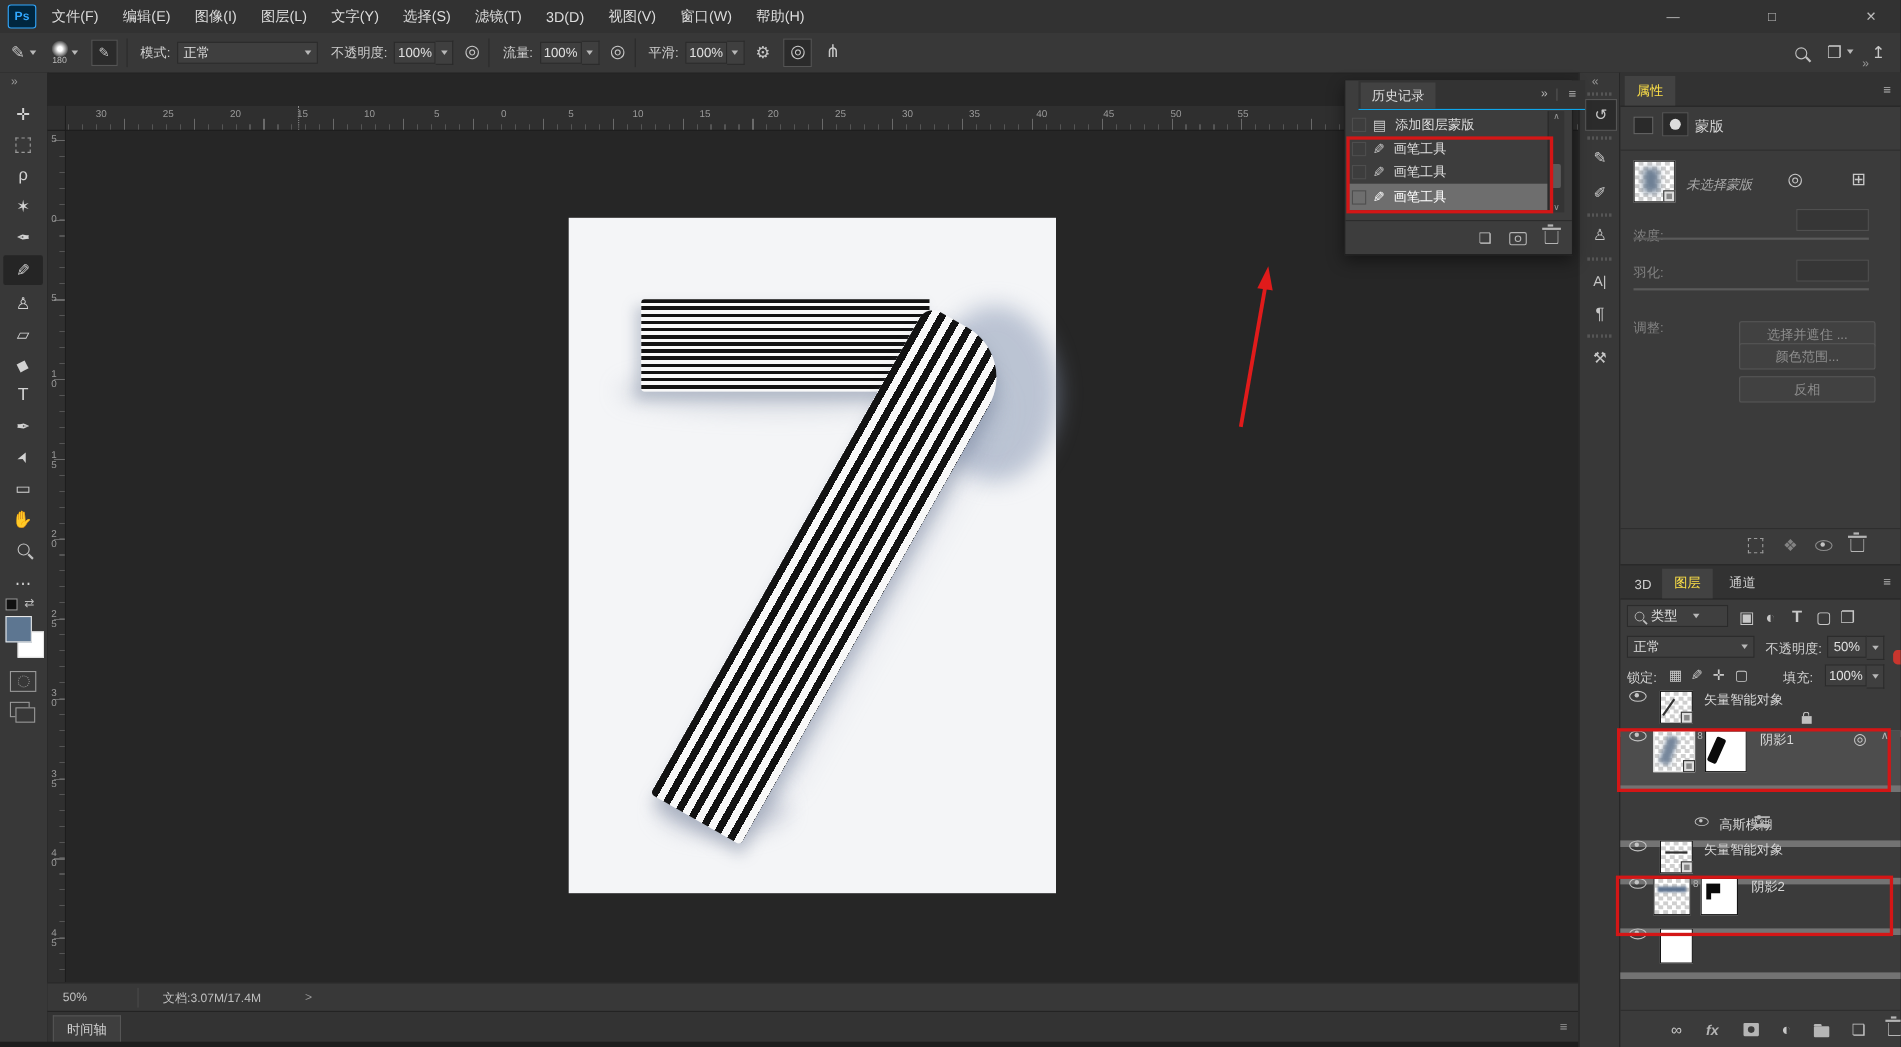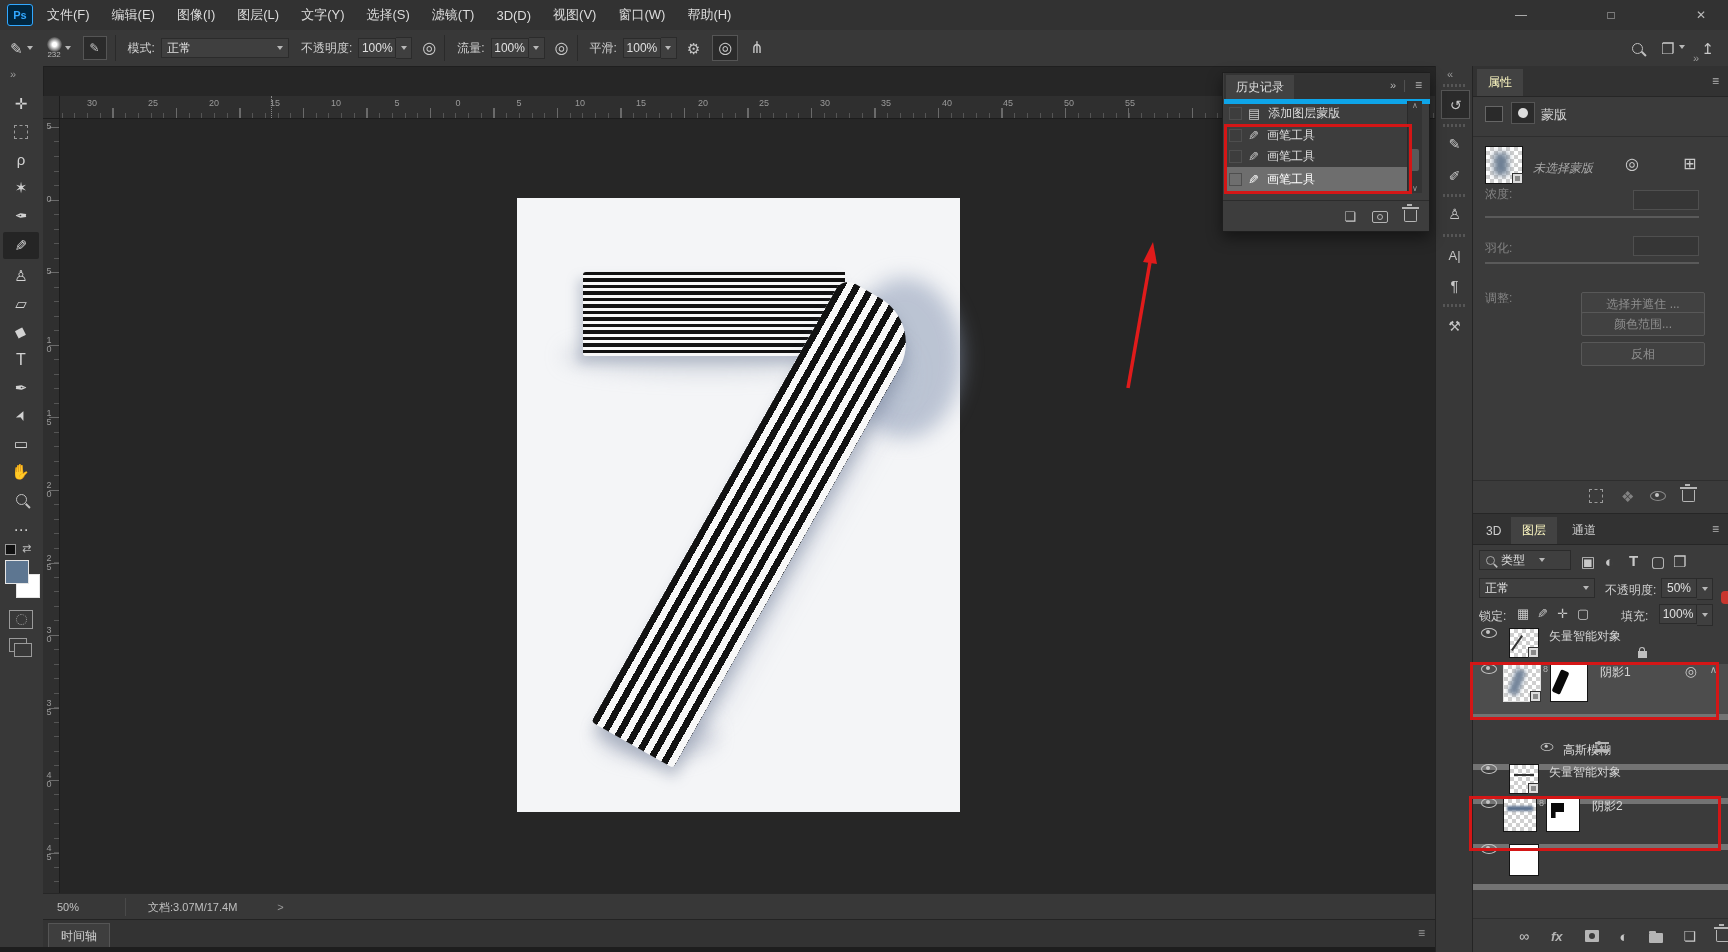--- a/index.html
+++ b/index.html
@@ -46,36 +46,36 @@
     transform:rotate(29.5deg);border-radius:14px 52px 4px 4px;box-shadow:6px 8px 14px rgba(110,122,148,.4)}
   .blob{position:absolute;border-radius:50%}
   
   .statusbar{left:43px;top:893px;width:1392px;height:26px;background:#383838;border-top:1px solid #272727;display:flex;align-items:center;color:#c0c0c0;font-size:11px}
   .timeline{left:43px;top:919px;width:1392px;height:28px;background:#333333;border-top:1px solid #232323}
   .tltab{position:absolute;left:5px;top:3px;height:24px;background:#3e3e3e;border:1px solid #555;border-bottom:none;color:#d0d0d0;
          font-size:12px;display:flex;align-items:center;padding:0 12px}
   .bottomedge{left:0;top:947px;width:1728px;height:5px;background:#1e1e1e}
   
   .hist{left:1222px;top:72px;width:206px;height:158px;background:#3d3d3d;border:1px solid #1e1e1e;box-shadow:0 6px 14px rgba(0,0,0,.45);z-index:30}
-  .histhead{position:absolute;left:1px;top:0;width:100%;height:26px;background:#333333;border-bottom:5px solid #0ea5e9}
+  .histhead{position:absolute;left:12px;top:0;width:100%;height:26px;background:#333333;border-bottom:1px solid #0ea5e9}
   .histtab{position:absolute;left:2px;top:2px;height:24px;background:#424242;color:#ddd;font-size:12px;display:flex;align-items:center;padding:0 10px}
   .hrow{position:absolute;left:2px;width:182px;height:21px;display:flex;align-items:center;color:#ddd;font-size:12px}
   .hrowsel{background:#6e6e6e;color:#fff}
   .chkc{width:11px;height:11px;border:1px solid #4e4e4e;margin:0 6px 0 4px}
   .hscroll{position:absolute;left:184px;top:28px;width:14px;height:92px;background:#343434;border-left:1px solid #2a2a2a;color:#999;font-size:8px;text-align:center}
   .hthumb{position:absolute;left:2px;top:48px;width:9px;height:22px;background:#5a5a5a;border-radius:2px}
   
   .strip{left:1435px;top:66px;width:37px;height:886px;background:#383838;border-left:1px solid #242424}
   .sic{position:absolute;left:5px;width:27px;height:27px;display:flex;align-items:center;justify-content:center;color:#c6c6c6;font-size:14px}
   .dots{position:absolute;left:7px;width:22px;height:3px;background:repeating-linear-gradient(90deg,#565656 0 2px,transparent 2px 4px)}
   
   .rpanel{left:1472px;top:66px;width:256px;height:886px;background:#3b3b3b;border-left:1px solid #242424}
   .ptabstrip{position:absolute;left:0;width:256px;height:30px;background:#323232;border-bottom:1px solid #262626}
   .ptab{position:absolute;top:3px;height:27px;display:flex;align-items:center;padding:0 11px;color:#cfcfcf;font-size:12px}
-  .ptabsel{background:#424242;color:#fef9c3}
+  .ptabsel{background:#424242;color:#fde047}
   .dim{color:#828282}
   .slider{position:absolute;height:2px;background:#5a5a5a}
   .pbtn{position:absolute;left:108px;width:122px;height:22px;background:#414141;border:1px solid #585858;border-radius:2px;color:#8d8d8d;
         font-size:12px;display:flex;align-items:center;justify-content:center}
   .evbox{position:absolute;width:64px;height:18px;border:1px solid #4f4f4f;background:#363636}
   
   .lrow{position:absolute;left:0;width:256px;display:flex;align-items:flex-start;border-bottom:6px solid #737373}
   .lrowsel{background:#4d4d4d}
   .lname{font-size:12px;color:#d6d6d6;white-space:nowrap}
   .chk{background:#fff;background-image:repeating-conic-gradient(#cfcfcf 0 25%,#ffffff 0 50%);background-size:8px 8px;border:1px solid #141414;position:relative;box-sizing:border-box}
@@ -137,21 +137,21 @@
       <span class="winbtn" style="margin-right:56px">□</span>
       <span class="winbtn" style="margin-right:10px">✕</span>
     </div>
   </div>
 
   <div class="optbar ab">
     <span class="icn" style="margin-left:10px">✎</span>
     <span class="ct" style="margin-left:4px"></span>
     <div style="margin-left:14px;text-align:center">
       <div style="width:15px;height:15px;border-radius:50%;background:radial-gradient(circle,#fff 20%,rgba(255,255,255,0) 75%);margin:0 auto"></div>
-      <div style="font-size:8px;color:#bbb;margin-top:-2px">232</div>
+      <div style="font-size:8px;color:#bbb;margin-top:-2px">180</div>
     </div>
     <span class="ct" style="margin-left:3px"></span>
     <div class="pressed" style="width:22px;height:22px;margin-left:12px;display:flex;align-items:center;justify-content:center">
       <span class="icn" style="font-size:12px">✎</span>
     </div>
     <div class="sep"></div>
     <span class="lbl">模式:</span>
     <div class="vbox" style="width:128px;justify-content:space-between">
       <span>正常</span>
         <span class="ct"></span>
@@ -355,21 +355,21 @@
     <span class="ab" style="left:68px;top:40px;font-size:13px;color:#d6d6d6">蒙版</span>
     <div class="ab" style="left:0;top:70px;width:256px;height:1px;background:#2e2e2e"></div>
     <div class="ab chk" style="left:12px;top:80px;width:38px;height:38px">
       <span class="ab" style="left:8px;top:6px;width:14px;height:22px;background:#6d7f94;filter:blur(3px)"></span>
       <span class="sob"></span>
     </div>
     <span class="ab" style="left:60px;top:94px;font-style:italic;color:#a8a8a8">未选择蒙版</span>
     <span class="ab icn" style="left:152px;top:90px;font-size:16px">◎</span>
     <span class="ab masksq" style="left:182px;top:92px"></span>
     <span class="ab icn" style="left:210px;top:90px;font-size:16px">⊞</span>
-    <span class="ab dim" style="left:12px;top:120px">浓度:</span>
+    <span class="ab dim" style="left:12px;top:140px">浓度:</span>
     <div class="ab evbox" style="left:160px;top:124px"></div>
     <div class="ab slider" style="left:12px;top:150px;width:214px"></div>
     <span class="ab dim" style="left:12px;top:174px">羽化:</span>
     <div class="ab evbox" style="left:160px;top:170px"></div>
     <div class="ab slider" style="left:12px;top:196px;width:214px"></div>
     <span class="ab dim" style="left:12px;top:224px">调整:</span>
     <div class="pbtn" style="top:226px">选择并遮住 ...</div>
     <div class="pbtn" style="top:246px">颜色范围...</div>
     <div class="pbtn" style="top:276px">反相</div>
     <div class="ab" style="left:0;top:414px;width:256px;height:30px;border-top:1px solid #2e2e2e;display:flex;align-items:center">

